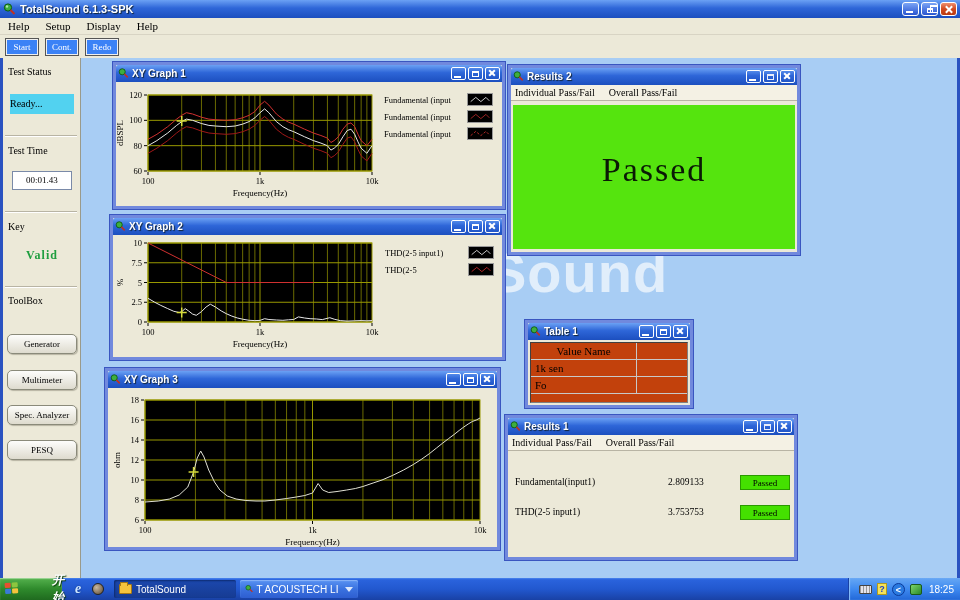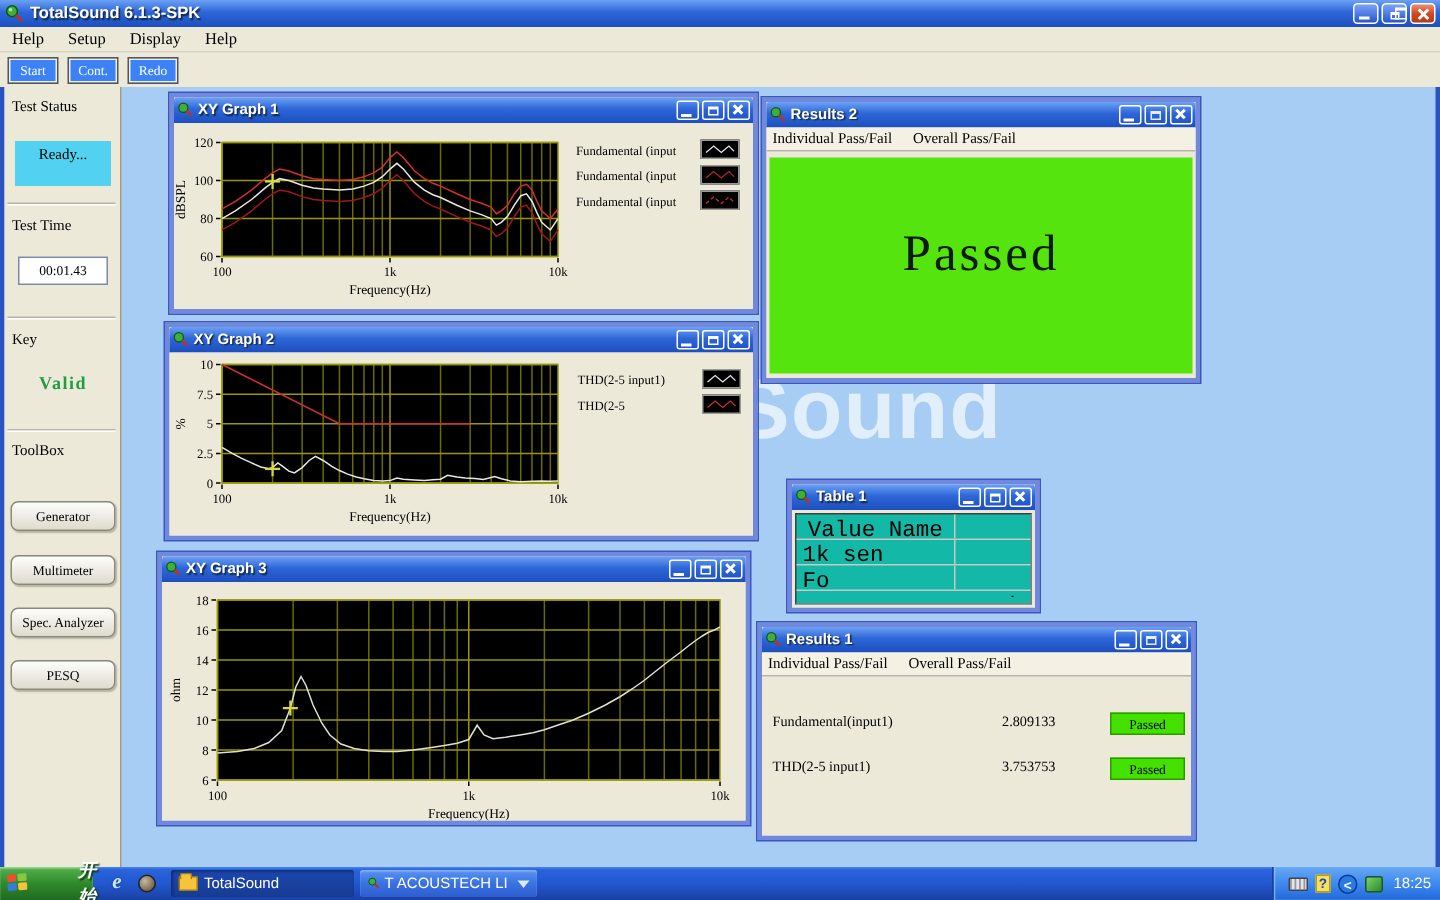--- a/index.html
+++ b/index.html
@@ -38,22 +38,22 @@
 
   .main-frame { position:absolute; top:58px; bottom:22px; left:0; right:0;
     border-left:3px solid #2a52c0; border-right:3px solid #2a52c0; background:#a8cdf4; }
 
   
   .sidebar { position:absolute; left:0; top:0; width:78px; height:100%; background:#ece9d8;
     border-right:1px solid #9a9a8a; font-size:10px; }
   .sb-label { position:absolute; left:5px; color:#000; }
   .sb-sep { position:absolute; left:2px; width:72px; height:2px;
     border-top:1px solid #b8b4a4; border-bottom:1px solid #fff; }
-  .ready-box { position:absolute; left:7px; top:36px; width:64px; height:30px; background:#52d2f0;
-    color:#000; text-align:center; line-height:20px; }
+  .ready-box { position:absolute; left:7px; top:36px; width:64px; height:20px; background:#52d2f0;
+    color:#000; text-align:left; line-height:20px; }
   .time-box { position:absolute; left:9px; top:113px; width:60px; height:19px; background:#fff;
     border:1px solid #7a8aa8; text-align:center; line-height:17px; font-size:9px; }
   .valid { position:absolute; left:0; top:190px; width:78px; text-align:center;
     color:#1f9e3f; font-weight:bold; font-size:12px; letter-spacing:1px; }
   .toolbox-btn { position:absolute; left:4px; width:70px; height:20px; border:1px solid #8a8a7a;
     border-radius:5px; background:linear-gradient(180deg,#fdfdfb,#dedbce);
     font-family:"Liberation Serif", serif; font-size:9px; text-align:center; line-height:18px;
     cursor:pointer; box-shadow:1px 1px 1px #b8b4a4; }
 
   
@@ -87,22 +87,22 @@
   .res-menu span { margin-right:14px; cursor:pointer; }
   .green-panel { position:absolute; left:2px; right:2px; top:20px; bottom:3px;
     display:flex; align-items:center; justify-content:center; }
   .passed-big { font-size:34px; color:#0a1a05; letter-spacing:2px; margin-top:-14px; }
   .res-row { position:absolute; left:0; width:100%; height:16px; font-size:9.5px; }
   .res-name { position:absolute; left:7px; }
   .res-val { position:absolute; left:160px; }
   .res-badge { position:absolute; left:232px; top:-2px; width:50px; height:15px; background:#44e000;
     border:1px solid #2a9a00; text-align:center; line-height:14px; font-size:9px; cursor:default; }
 
-  .tbl { position:absolute; left:2px; top:2px; right:2px; bottom:2px; background:#14b8a6;
-    border:1px solid #808080; border-top-color:#404040; border-left-color:#404040; font-size:15px;font-family:Liberation Mono, monospace; }
+  .tbl { position:absolute; left:2px; top:2px; right:2px; bottom:2px; background:#c2410c;
+    border:1px solid #808080; border-top-color:#404040; border-left-color:#404040; font-size:11px; }
   .tbl-row { display:flex; height:17px; border-bottom:1px solid #c8c8c8; }
   .tbl-c1 { width:106px; border-right:1px solid #c8c8c8; padding:2px 4px; overflow:hidden; white-space:nowrap; }
   .tbl-c2 { flex:1; padding:2px 4px; overflow:hidden; white-space:nowrap;margin-top:34px; }
   .tbl-head .tbl-c1 { text-align:center; }
   .tbl-head .tbl-c2 { text-align:right; }
 
   
   .taskbar { position:absolute; bottom:0; left:0; right:0; height:22px;
     background:linear-gradient(180deg,#4a86ee 0%,#2a63dd 8%,#2258cf 50%,#1941a5 100%);
     display:flex; align-items:center; font-family:"Liberation Sans", sans-serif; z-index:5; }

